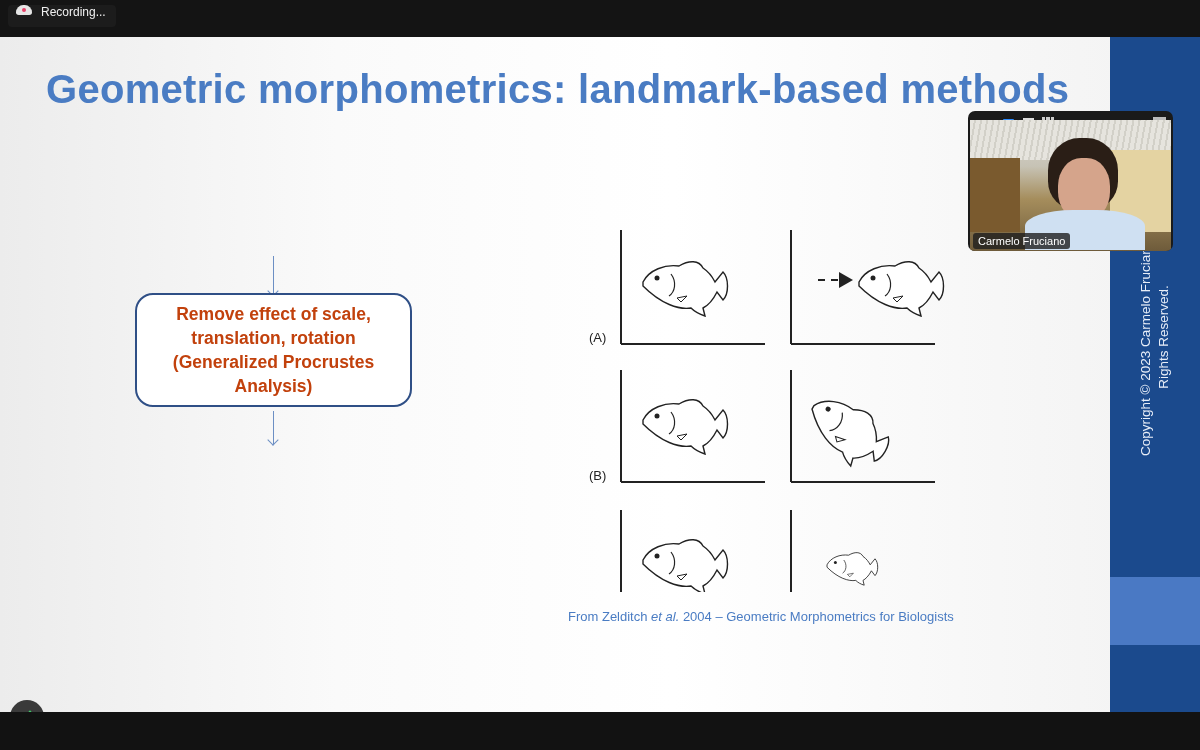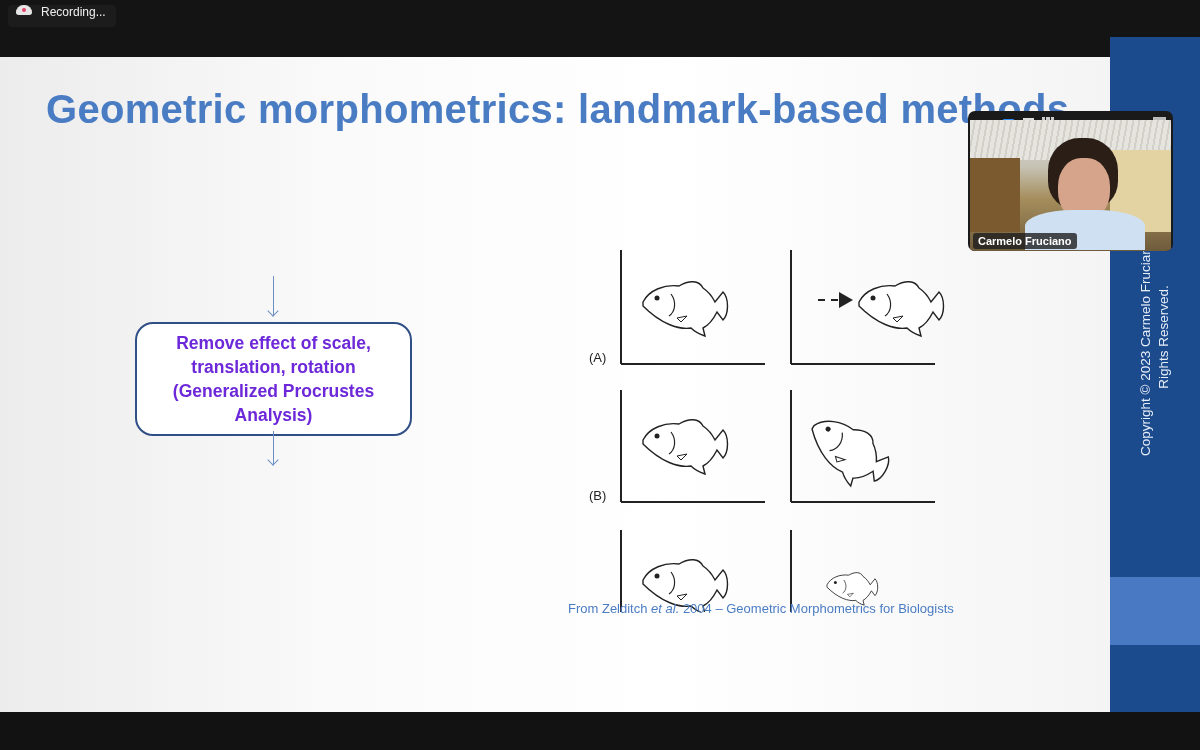--- a/index.html
+++ b/index.html
@@ -2,41 +2,41 @@
 <html><head>
 <meta charset="utf-8">
 <style>
   * { box-sizing: border-box; margin: 0; padding: 0; }
   html, body { width: 1200px; height: 750px; overflow: hidden; background: #141414; font-family: "Liberation Sans", sans-serif; }
   #topbar { position: absolute; left: 0; top: 0; width: 1200px; height: 37px; background: #141414; }
   #rec { position: absolute; left: 8px; top: 5px; height: 22px; padding: 0 10px 0 8px; display: flex; align-items: flex-start; gap: 9px; background: #1c1c1c; border-radius: 4px; }
   #rec .cloud { width: 16px; height: 10px; background: #e6e6e6; border-radius: 8px 8px 3px 3px; position: relative; }
   #rec .cloud::after { content: ""; position: absolute; left: 6px; top: 3px; width: 4px; height: 4px; border-radius: 50%; background: #e8426a; }
   #rec .label { color: #f0f0f0; font-size: 12px; }
-  #slide { position: absolute; left: 0; top: 37px; width: 1120px; height: 675px; background: linear-gradient(90deg, #ececec 0%, #fafafa 30%, #ffffff 60%, #f4f4f4 100%); overflow: hidden; margin-top: 20px; }
+  #slide { position: absolute; left: 0; top: 37px; width: 1120px; height: 675px; background: linear-gradient(90deg, #ececec 0%, #fafafa 30%, #ffffff 60%, #f4f4f4 100%); overflow: hidden; }
   #rightbar { position: absolute; left: 1110px; top: 37px; width: 90px; height: 675px; background: #1b4a8d; }
   #rightbar .light { position: absolute; left: 0; top: 540px; width: 90px; height: 68px; background: #4a79c4; }
   #rightbar .copy { position: absolute; left: 45px; top: 300px; transform: translate(-50%, -50%) rotate(-90deg); width: 260px; text-align: center; color: #e8eef8; font-size: 13.5px; line-height: 18px; white-space: normal; }
   #bottombar { position: absolute; left: 0; top: 712px; width: 1200px; height: 38px; background: #121212; }
   .title { position: absolute; left: 46px; top: 30px; color: #4a7cc3; font-size: 40px; font-weight: bold; letter-spacing: 0.3px; white-space: nowrap; }
   .box { position: absolute; left: 135px; width: 277px; border: 2px solid #2f4f86; border-radius: 18px; display: flex; align-items: center; justify-content: center; text-align: center; font-weight: bold; font-size: 17.5px; line-height: 24px; padding: 4px 10px; }
   .box1 { top: 104px; height: 113px; background: #f26f73; color: #ffffff; }
-  .box2 { top: 265px; height: 114px; background: #ffffff; color: #6d28d9; }
+  .box2 { top: 256px; height: 114px; background: #ffffff; color: #c2410c; }
   .box3 { top: 408px; height: 191px; background: #66c975; color: #ffffff; }
   .arrow { position: absolute; left: 273px; width: 1px; background: #6c8fc4; }
   .arrow::after { content: ""; position: absolute; left: -4px; bottom: 0; width: 7px; height: 7px; border-right: 1px solid #6c8fc4; border-bottom: 1px solid #6c8fc4; transform: rotate(45deg); transform-origin: center; }
   .a1 { top: 219px; height: 39px; }
   .a2 { top: 374px; height: 33px; }
   #figure { position: absolute; left: 585px; top: 155px; width: 390px; height: 400px; }
-  .caption { position: absolute; left: 568px; top: 544px; color: #4a7cc3; font-size: 13px; white-space: nowrap; }
+  .caption { position: absolute; left: 568px; top: 572px; color: #4a7cc3; font-size: 13px; white-space: nowrap; }
   .caption em { font-style: italic; }
   #video { position: absolute; left: 968px; top: 111px; width: 205px; height: 140px; background: #1a1a1a; border-radius: 7px; overflow: hidden; }
   #video .ctrl { position: absolute; top: 0; left: 0; width: 205px; height: 25px; display: flex; align-items: center; }
   #video .ic { position: absolute; }
-  #video .feed { position: absolute; left: 2px; top: 9px; width: 201px; height: 132px; background: linear-gradient(180deg, #d9d8d2 0%, #c7c3b5 35%, #a58d5c 60%, #6d5a3a 100%); overflow: hidden; font-weight: bold; }
+  #video .feed { position: absolute; left: 2px; top: 9px; width: 201px; height: 132px; background: linear-gradient(180deg, #d9d8d2 0%, #c7c3b5 35%, #a58d5c 60%, #6d5a3a 100%); overflow: hidden; }
   #video .name { position: absolute; left: 3px; bottom: 3px; background: rgba(30,30,30,0.8); color: #fff; font-size: 11px; padding: 2px 5px; border-radius: 3px; }
   #pencil { position: absolute; left: 10px; top: 663px; width: 34px; height: 34px; border-radius: 50%; background: #3a3a3a; display: flex; align-items: center; justify-content: center; }
 </style>
 </head>
 <body>
 
 <div id="topbar">
   <div id="rec">
     <span class="cloud"></span>
     <span class="label">Recording...</span>

